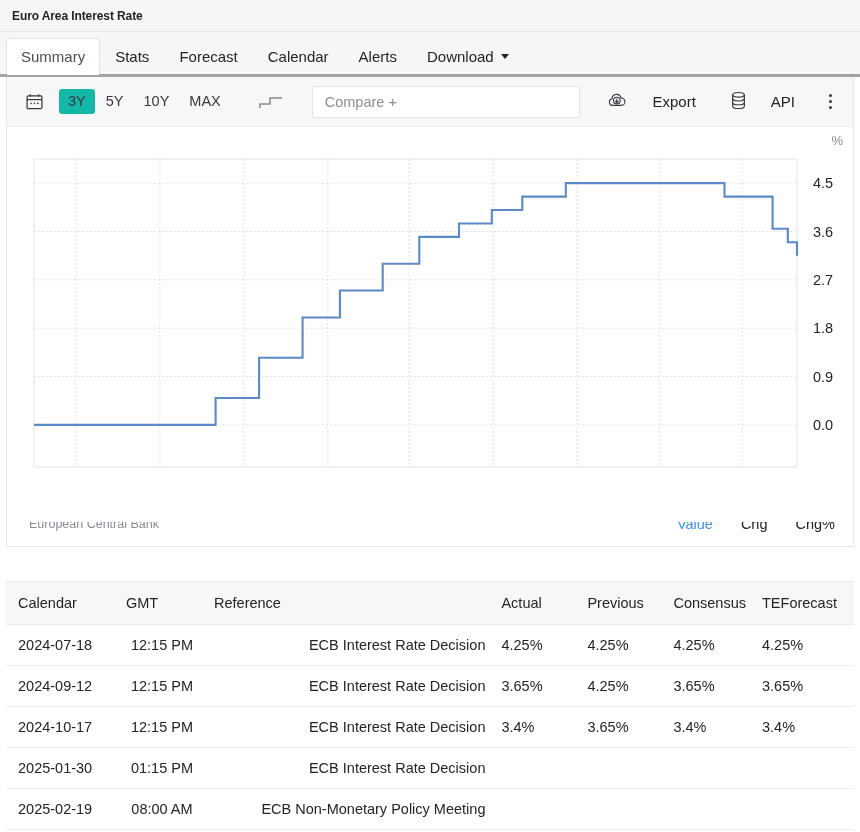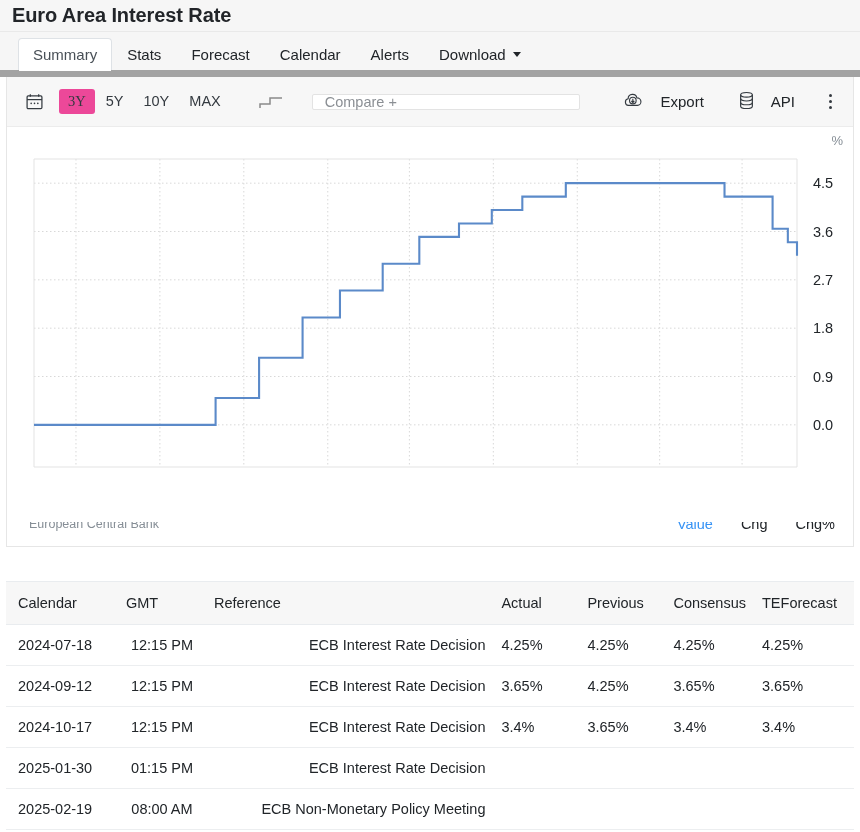--- a/index.html
+++ b/index.html
@@ -15,34 +15,34 @@
   
   .page-header {
     height: 32px;
     background: #f6f6f6;
     display: flex;
     align-items: center;
     padding: 0 12px;
     border-bottom: 1px solid #e9e9e9;
   }
   .page-title {
-    font-size: 20px;
+    font-size: 12px;
     font-weight: bold;
     color: #222529;
     letter-spacing: -0.1px;
   }
 
   
   .tabbar {
     height: 45px;
     background: #f6f6f6;
     display: flex;
     align-items: stretch;
-    padding: 0 18px;
-    border-bottom: 7px solid #a3a3a3;
+    padding: 0 6px;
+    border-bottom: 3px solid #a3a3a3;
   }
   .tab {
     display: flex;
     align-items: center;
     padding: 0 14px;
     font-size: 15px;
     color: #212529;
     cursor: pointer;
     border: 1px solid transparent;
     border-bottom: none;
@@ -102,45 +102,45 @@
   }
   .range-btn {
     font-size: 14.5px;
     color: #343a40;
     padding: 5px 9px;
     cursor: pointer;
     border-radius: 3px;
     line-height: 1;
     font-weight: 500;
   }
-  .range-btn.active { background: #ec4899; font-family: Liberation Serif, serif; }
+  .range-btn.active { background: #14b8a6; }
   .steptype-btn {
     margin-left: 22px;
     width: 38px; height: 30px;
     display: flex; align-items: center; justify-content: center;
     cursor: pointer;
   }
   .compare-box {
     margin-left: 22px;
-    width: 268px; height: 16px;
+    width: 268px; height: 32px;
     background: #fff;
     border: 1px solid #e3e3e3;
     border-radius: 2px;
     display: flex;
     align-items: center;
     padding: 0 12px;
     font-size: 14.5px;
     color: #8b8f94;
     cursor: text;
   }
   .tb-spacer { flex: 1; }
   .tb-action {
     display: flex;
     align-items: center;
-    gap: 16px;
+    gap: 24px;
     font-size: 15px;
     color: #212529;
     cursor: pointer;
     padding: 4px 6px;
   }
   .tb-action.api { margin-left: 22px; }
   .kebab {
     margin-left: 16px;
     width: 26px; height: 30px;
     display: flex; flex-direction: column;

